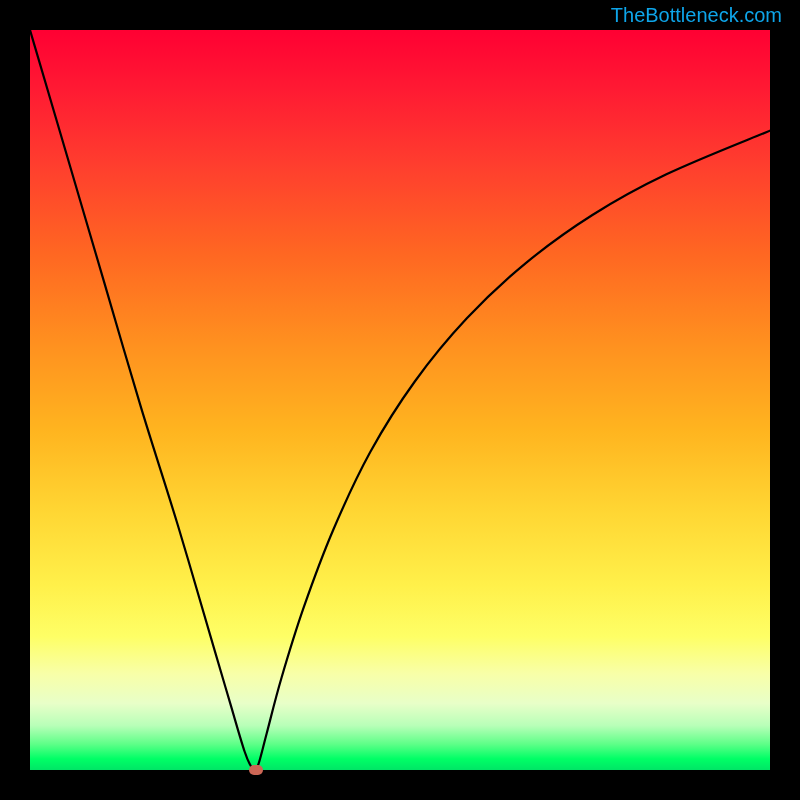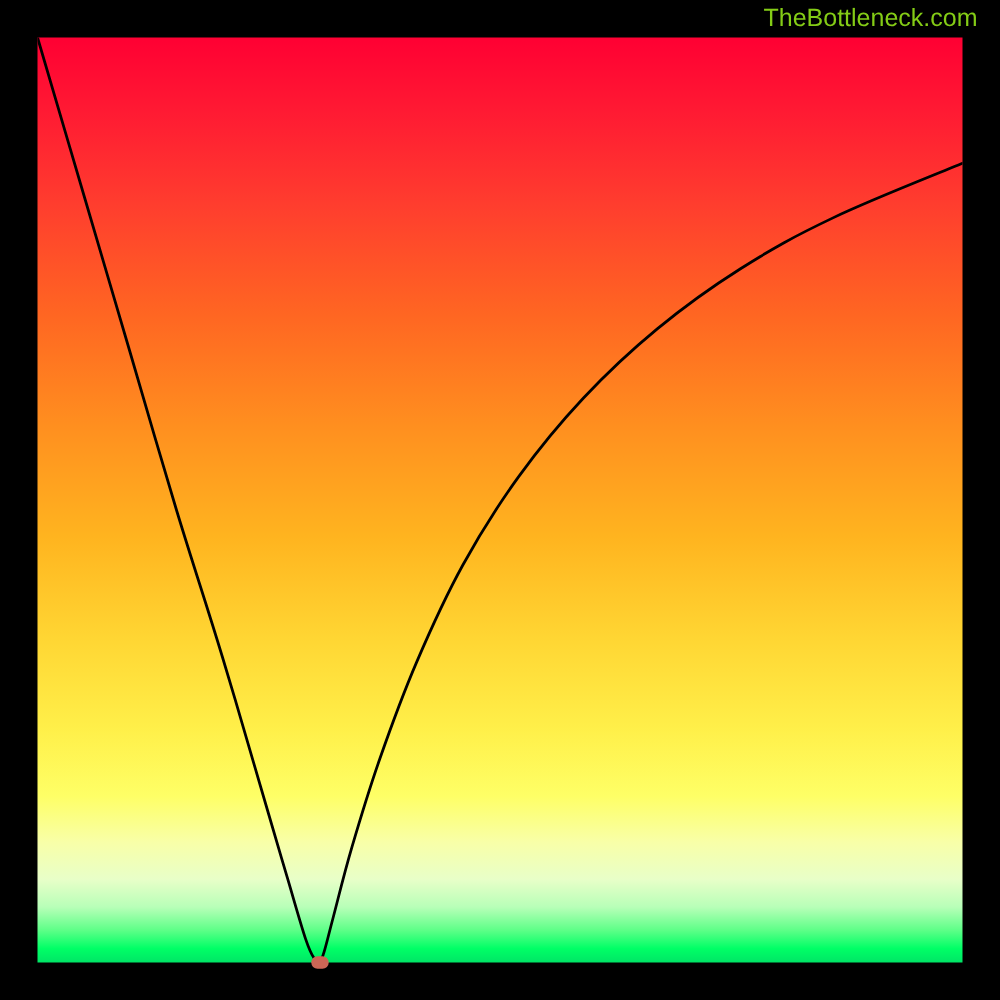--- a/index.html
+++ b/index.html
@@ -8,21 +8,21 @@
     height: 800px;
     background: #000;
     position: relative;
     overflow: hidden;
     font-family: Arial, sans-serif;
   }
   .watermark {
     position: absolute;
     top: 4px;
     right: 18px;
-    color: #84cc16;
+    color: #0ea5e9;
     font-size: 20px;
     font-weight: normal;
     z-index: 10;
   }
   .plot-area {
     position: absolute;
     left: 30px;
     top: 30px;
     width: 740px;
     height: 740px;

